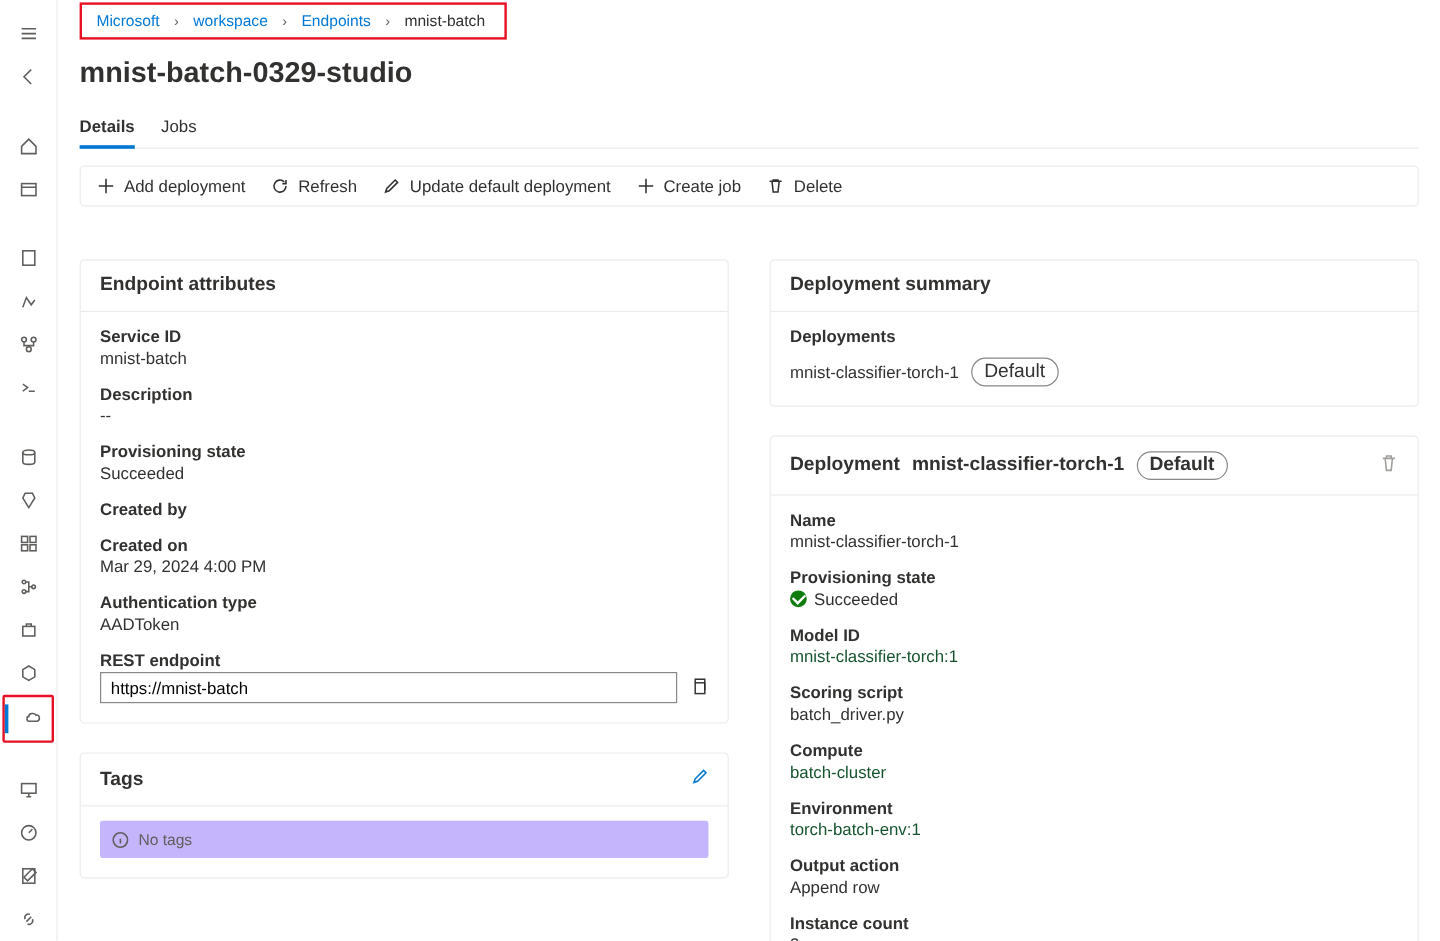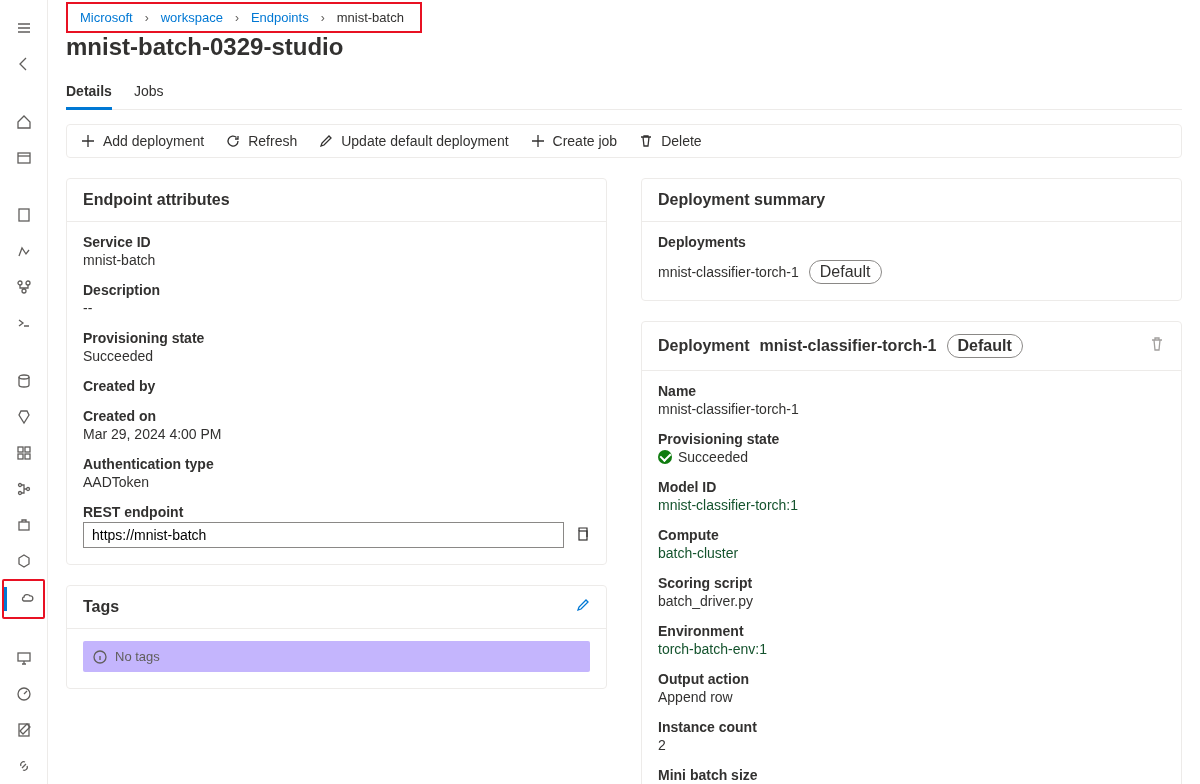--- a/index.html
+++ b/index.html
@@ -18,39 +18,39 @@
   .main { flex: 1; display: flex; flex-direction: column; overflow: hidden; position: relative; }
   .content-scroll { flex: 1; overflow-y: scroll; padding: 0 18px 24px 18px; }
   
   
   .breadcrumb-wrap { border: 2px solid #e81123; display: inline-flex; align-items: center; padding: 4px 10px 4px 6px; margin-top: 2px; gap: 6px; font-size: 13px; }
   .breadcrumb-link { color: #0078d4; text-decoration: none; cursor: pointer; padding: 2px 6px; }
   .breadcrumb-sep { color: #605e5c; font-size: 12px; }
   .breadcrumb-current { color: #323130; padding: 2px 6px; }
   
   
-  .page-title { font-size: 24px; font-weight: 600; margin: 0 0 16px 0; }
+  .page-title { font-size: 24px; font-weight: 600; margin: 14px 0 16px 0; }
   
   
   .tabs { display: flex; gap: 22px; border-bottom: 1px solid #edebe9; margin-bottom: 14px; }
   .tab { padding: 6px 0 8px 0; cursor: pointer; font-size: 14px; color: #323130; }
   .tab.active { font-weight: 600; border-bottom: 3px solid #0078d4; margin-bottom: -1px; }
   
   
   .toolbar { border: 1px solid #edebe9; border-radius: 4px; display: flex; align-items: flex-start; padding: 8px 14px; gap: 22px; margin-bottom: 20px; }
   .toolbar-btn { display: flex; align-items: center; gap: 8px; cursor: pointer; font-size: 14px; color: #323130; }
   .toolbar-btn svg { width: 14px; height: 14px; stroke: #323130; fill: none; stroke-width: 1.3; }
   
   
   .cols { display: flex; gap: 34px; align-items: flex-start; }
   .col-left { flex: 1; min-width: 0; }
   .col-right { flex: 1; min-width: 0; }
   
   
-  .card { border: 1px solid #edebe9; border-radius: 4px; margin-bottom: 20px; }
+  .card { border: 1px solid #edebe9; border-radius: 4px; margin-bottom: 20px; margin-top: 24px; }
   .card-header { padding: 12px 16px; font-weight: 600; font-size: 16px; border-bottom: 1px solid #edebe9; display:flex; align-items:center; justify-content:space-between;}
   .card-body { padding: 12px 16px 16px 16px; }
   .attr { margin-bottom: 14px; }
   .attr:last-child { margin-bottom: 0; }
   .attr-label { font-weight: 600; font-size: 14px; margin-bottom: 2px; }
   .attr-value { font-size: 14px; }
   .attr-value.link { color: #14532d; cursor: pointer; }
   
   .rest-row { display: flex; align-items: center; gap: 10px; }
   .rest-input { flex: 1; border: 1px solid #8a8886; padding: 4px 8px; font-size: 14px; font-family: inherit; }
@@ -351,26 +351,26 @@
                 <div class="attr-value succeed-row">
                     <span class="check-circle"></span>
                     <span>Succeeded</span>
                   </div>
               </div>
               <div class="attr">
                   <div class="attr-label">Model ID</div>
                   <div class="attr-value link">mnist-classifier-torch:1</div>
                 </div>
               <div class="attr">
+                  <div class="attr-label">Scoring script</div>
+                  <div class="attr-value">batch_driver.py</div>
+                </div>
+              <div class="attr">
                   <div class="attr-label">Compute</div>
                   <div class="attr-value link">batch-cluster</div>
-                </div>
-              <div class="attr">
-                  <div class="attr-label">Scoring script</div>
-                  <div class="attr-value">batch_driver.py</div>
                 </div>
               <div class="attr">
                   <div class="attr-label">Environment</div>
                   <div class="attr-value link">torch-batch-env:1</div>
                 </div>
               <div class="attr">
                   <div class="attr-label">Output action</div>
                   <div class="attr-value">Append row</div>
                 </div>
               <div class="attr">

